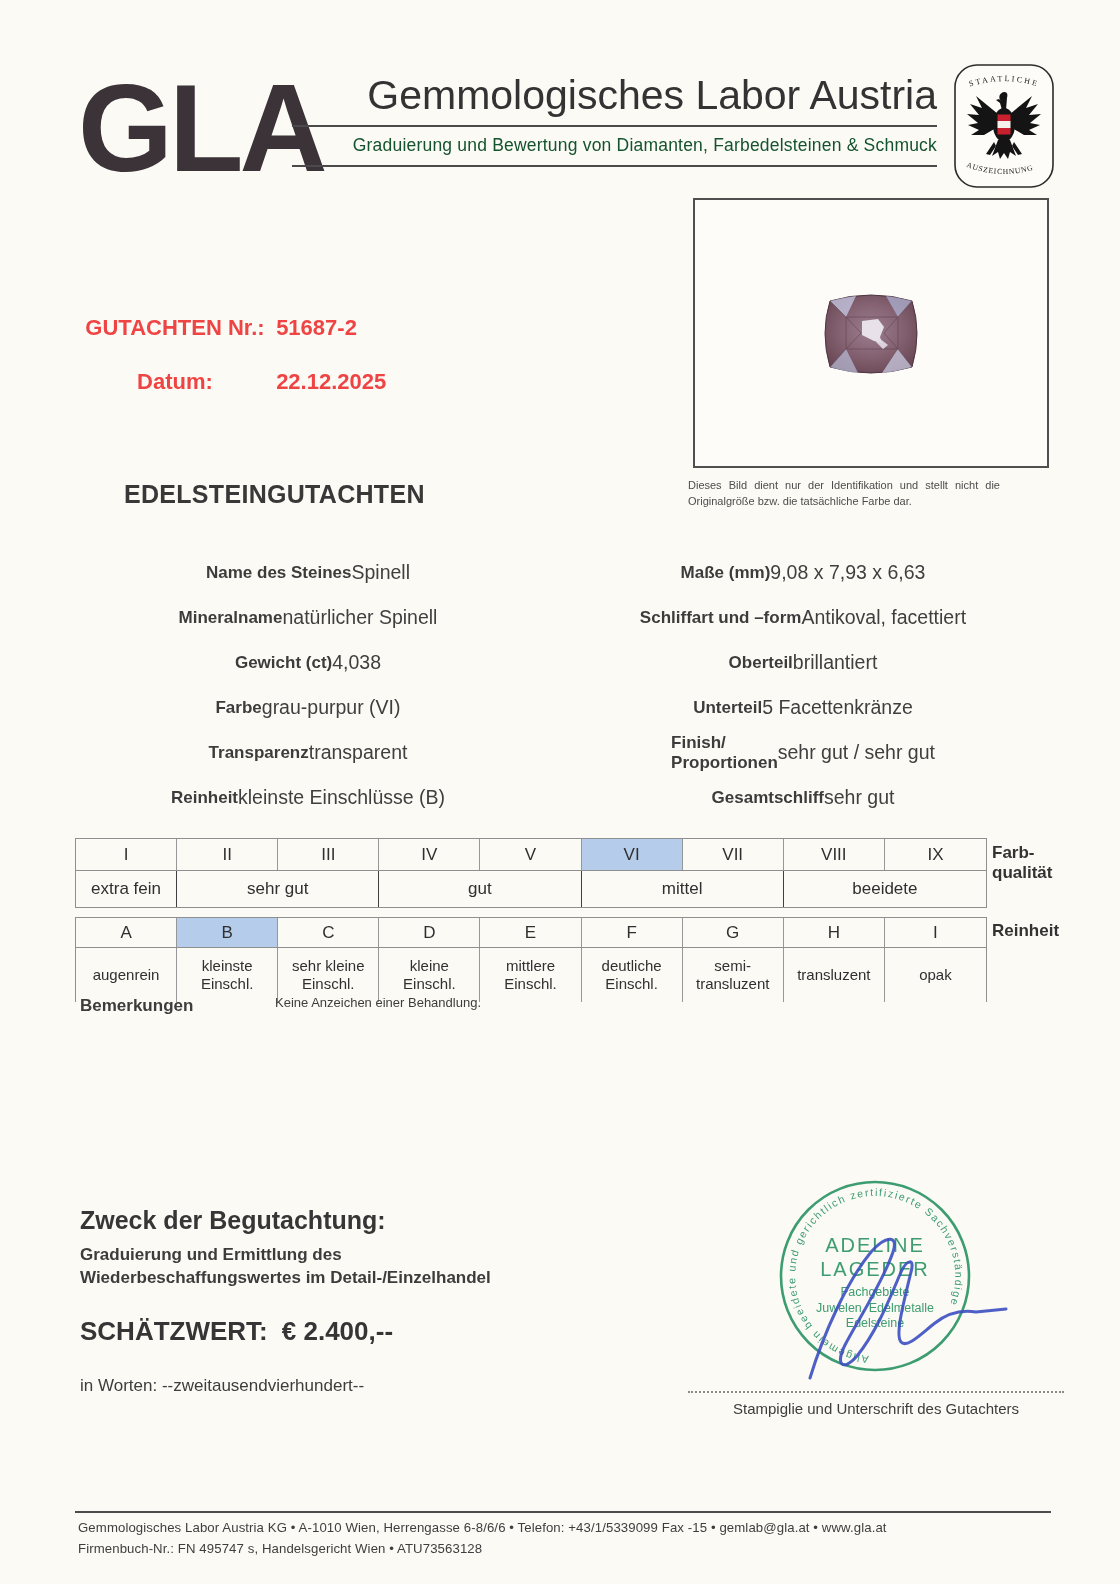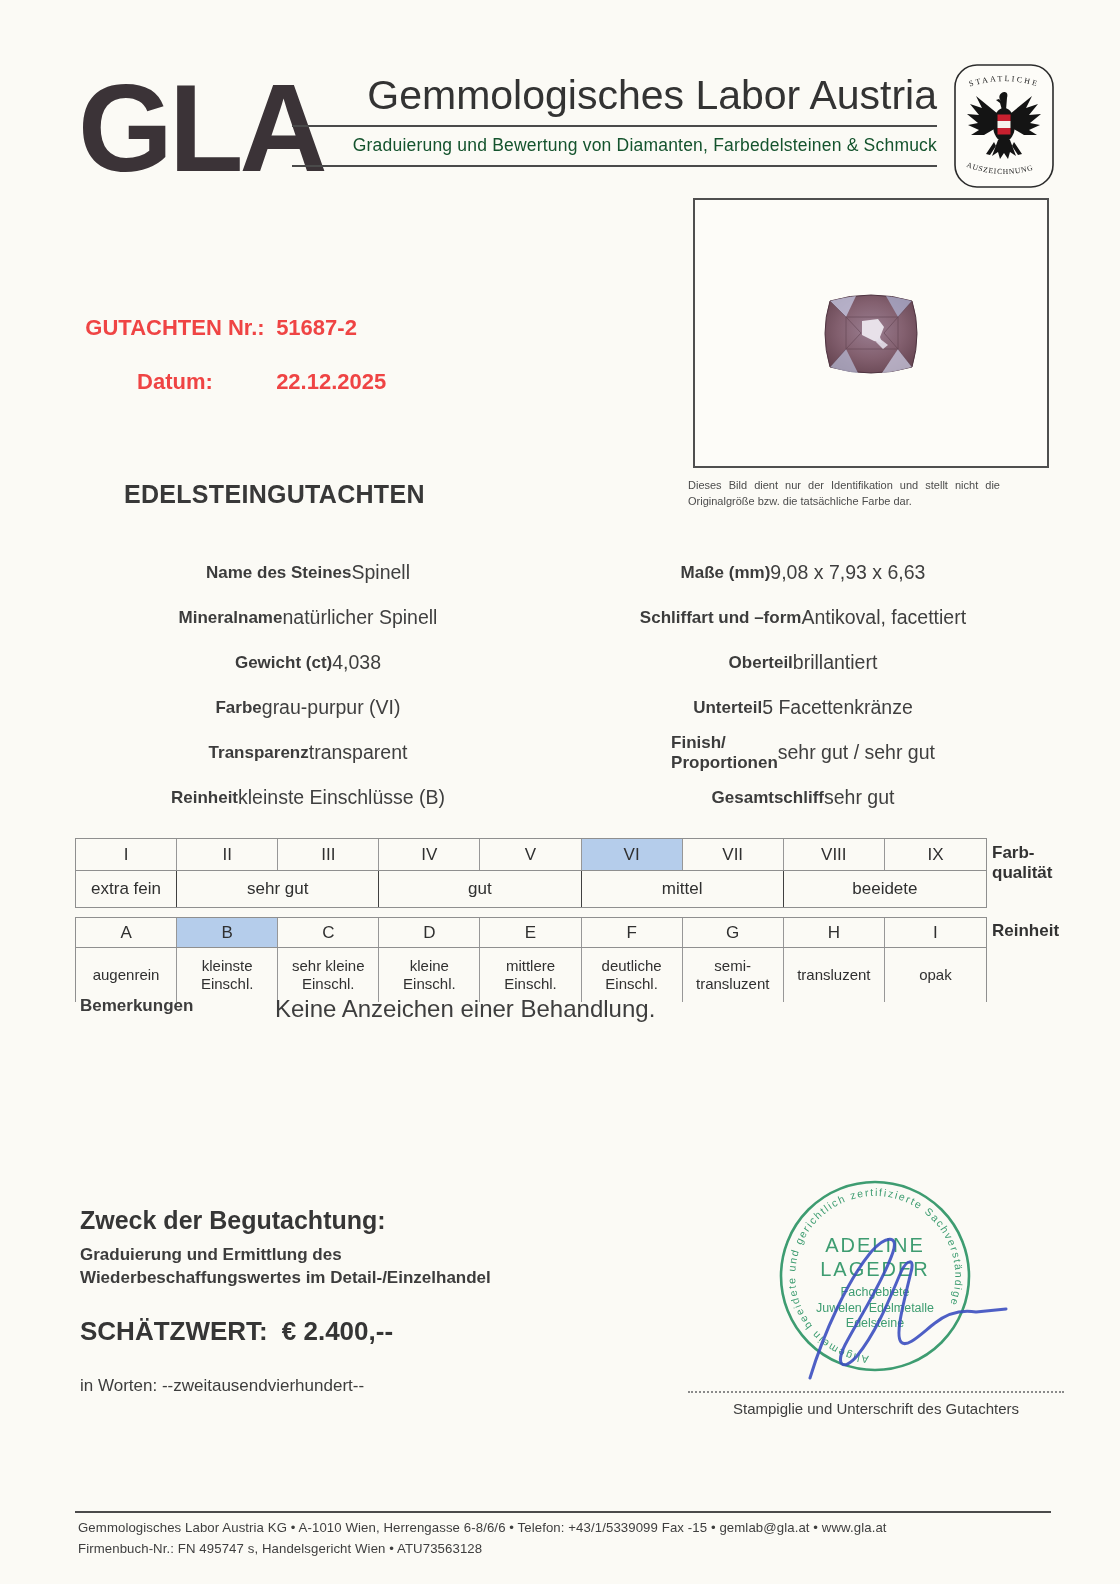--- a/index.html
+++ b/index.html
@@ -76,21 +76,21 @@
   .rowD { border-left:1px solid #8f8f8f; border-right:1px solid #8f8f8f; height:54px; }
   .rowD .gcell { border-right:1px solid #979797; font-size:15px; line-height:1.22; white-space:pre-line; }
   .rowD .gcell:last-child { border-right:none; }
   .hl { background:#b5cdeb; }
   .axis-label { left:992px; font-size:17px; font-weight:700; color:#333; line-height:1.2; white-space:pre-line; }
   .axis-color { top:843px; }
   .axis-clarity { top:921px; }
 
   
   .remarks-label { left:80px; top:996px; font-size:17px; font-weight:700; color:#3c3c3c; }
-  .remarks-value { left:275px; top:995px; font-size:24px; color:#3d3d3d; }
+  .remarks-value { left:275px; top:995px; font-size:13px; color:#3d3d3d; }
 
   
   .purpose-heading { left:80px; top:1206px; font-size:25px; font-weight:700; color:#363636; }
   .purpose-line1 { left:80px; top:1245px; font-size:17px; font-weight:700; color:#3c3c3c; }
   .purpose-line2 { left:80px; top:1268px; font-size:17px; font-weight:700; color:#3c3c3c; }
   .valuation { left:80px; top:1316px; font-size:26px; font-weight:700; color:#353535; }
   .valuation .amount { margin-left:14px; }
   .in-words { left:80px; top:1376px; font-size:17px; color:#3d3d3d; }
 
   

